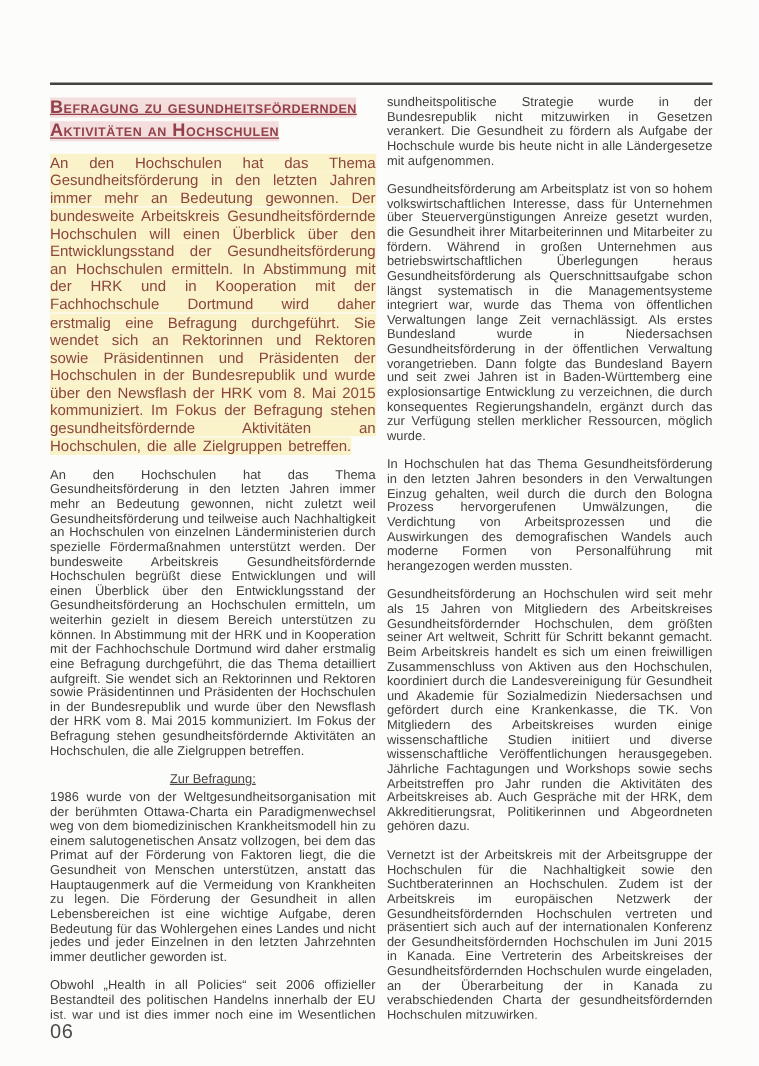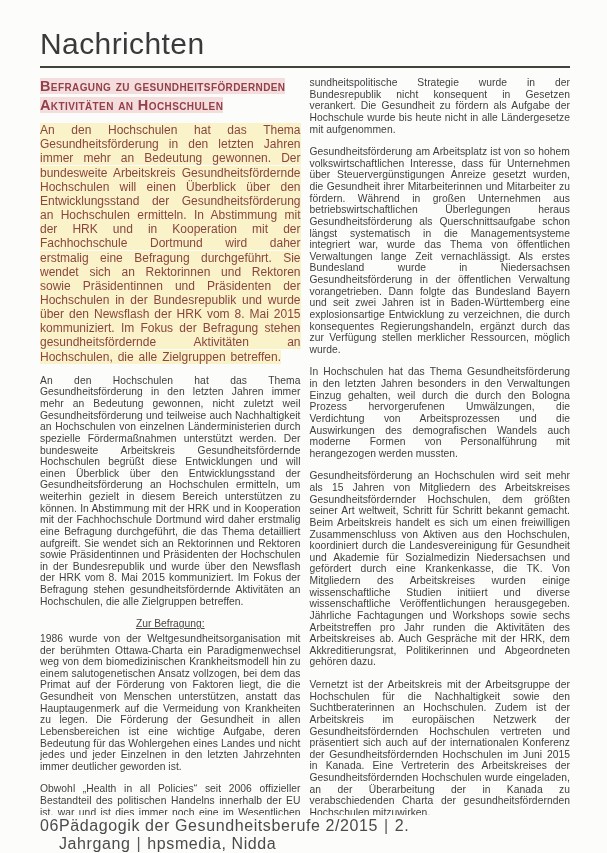--- a/index.html
+++ b/index.html
@@ -30,20 +30,21 @@
     position:absolute;left:40px;top:77px;width:530px;height:738px;
     display:flex;gap:9px;overflow:hidden;
   }
   .col{width:261px;text-align:justify;}
   .section-heading{
     margin:0 0 9px 0;
     font-variant:small-caps;
     font-size:14.5px;line-height:1.28;font-weight:600;
     letter-spacing:0.4px;color:var(--heading-red);
     text-align:left;
+    text-decoration:underline;
   }
   .section-heading .hl-pink{
     background:var(--heading-highlight);
     box-decoration-break:clone;-webkit-box-decoration-break:clone;
   }
   .lead{
     margin:0 0 11px 0;
     font-size:12px;line-height:1.18;word-spacing:1.6px;
     color:var(--lead-text);
   }
@@ -65,49 +66,45 @@
     display:flex;justify-content:space-between;align-items:baseline;
     font-size:16px;letter-spacing:0.6px;color:var(--footer-text);
   }
   .footer-info .sep{margin:0 6px;color:#5a5a5a;}
 </style>
 </head>
 <body>
 
 <div class="page">
 
-  <h1 class="page-title">Nachrichten</h1>
   <div class="title-rule"></div>
 
   <div class="columns">
 
     <div class="col col-left">
       <h2 class="section-heading"><span class="hl-pink">Befragung zu gesundheitsfördernden Aktivitäten an Hochschulen</span></h2>
 
       <p class="lead"><span class="hl-yellow">An den Hochschulen hat das Thema Gesundheitsförderung in den letzten Jahren immer mehr an Bedeutung gewonnen. Der bundesweite Arbeitskreis Gesundheitsfördernde Hochschulen will einen Überblick über den Entwicklungsstand der Gesundheitsförderung an Hochschulen ermitteln. In Abstimmung mit der HRK und in Kooperation mit der Fachhochschule Dortmund wird daher erstmalig eine Befragung durchgeführt. Sie wendet sich an Rektorinnen und Rektoren sowie Präsidentinnen und Präsidenten der Hochschulen in der Bundesrepublik und wurde über den Newsflash der HRK vom 8. Mai 2015 kommuniziert. Im Fokus der Befragung stehen gesundheitsfördernde Aktivitäten an Hochschulen, die alle Zielgruppen betreffen.</span></p>
 
       <p class="body-p">An den Hochschulen hat das Thema Gesundheitsförderung in den letzten Jahren immer mehr an Bedeutung gewonnen, nicht zuletzt weil Gesundheitsförderung und teilweise auch Nachhaltigkeit an Hochschulen von einzelnen Länderministerien durch spezielle Fördermaßnahmen unterstützt werden. Der bundesweite Arbeitskreis Gesundheitsfördernde Hochschulen begrüßt diese Entwicklungen und will einen Überblick über den Entwicklungsstand der Gesundheitsförderung an Hochschulen ermitteln, um weiterhin gezielt in diesem Bereich unterstützen zu können. In Abstimmung mit der HRK und in Kooperation mit der Fachhochschule Dortmund wird daher erstmalig eine Befragung durchgeführt, die das Thema detailliert aufgreift. Sie wendet sich an Rektorinnen und Rektoren sowie Präsidentinnen und Präsidenten der Hochschulen in der Bundesrepublik und wurde über den Newsflash der HRK vom 8. Mai 2015 kommuniziert. Im Fokus der Befragung stehen gesundheitsfördernde Aktivitäten an Hochschulen, die alle Zielgruppen betreffen.</p>
 
       <h3 class="sub-heading">Zur Befragung:</h3>
 
       <p class="body-p">1986 wurde von der Weltgesundheitsorganisation mit der berühmten Ottawa-Charta ein Paradigmenwechsel weg von dem biomedizinischen Krankheitsmodell hin zu einem salutogenetischen Ansatz vollzogen, bei dem das Primat auf der Förderung von Faktoren liegt, die die Gesundheit von Menschen unterstützen, anstatt das Hauptaugenmerk auf die Vermeidung von Krankheiten zu legen. Die Förderung der Gesundheit in allen Lebensbereichen ist eine wichtige Aufgabe, deren Bedeutung für das Wohlergehen eines Landes und nicht jedes und jeder Einzelnen in den letzten Jahrzehnten immer deutlicher geworden ist.</p>
 
       <p class="body-p">Obwohl „Health in all Policies“ seit 2006 offizieller Bestandteil des politischen Handelns innerhalb der EU ist, war und ist dies immer noch eine im Wesentlichen nur der Fachöffentlichkeit bekannte Tatsache. Diese ge-</p>
     </div>
 
     <div class="col col-right">
-      <p class="body-p">sundheitspolitische Strategie wurde in der Bundesrepublik nicht konsequent in Gesetzen verankert. Die Gesundheit zu fördern als Aufgabe der Hochschule wurde bis heute nicht in alle Ländergesetze mit aufgenommen.</p>
+      <p class="body-p">sundheitspolitische Strategie wurde in der Bundesrepublik nicht mitzuwirken in Gesetzen verankert. Die Gesundheit zu fördern als Aufgabe der Hochschule wurde bis heute nicht in alle Ländergesetze mit aufgenommen.</p>
       <p class="body-p">Gesundheitsförderung am Arbeitsplatz ist von so hohem volkswirtschaftlichen Interesse, dass für Unternehmen über Steuervergünstigungen Anreize gesetzt wurden, die Gesundheit ihrer Mitarbeiterinnen und Mitarbeiter zu fördern. Während in großen Unternehmen aus betriebswirtschaftlichen Überlegungen heraus Gesundheitsförderung als Querschnittsaufgabe schon längst systematisch in die Managementsysteme integriert war, wurde das Thema von öffentlichen Verwaltungen lange Zeit vernachlässigt. Als erstes Bundesland wurde in Niedersachsen Gesundheitsförderung in der öffentlichen Verwaltung vorangetrieben. Dann folgte das Bundesland Bayern und seit zwei Jahren ist in Baden-Württemberg eine explosionsartige Entwicklung zu verzeichnen, die durch konsequentes Regierungshandeln, ergänzt durch das zur Verfügung stellen merklicher Ressourcen, möglich wurde.</p>
       <p class="body-p">In Hochschulen hat das Thema Gesundheitsförderung in den letzten Jahren besonders in den Verwaltungen Einzug gehalten, weil durch die durch den Bologna Prozess hervorgerufenen Umwälzungen, die Verdichtung von Arbeitsprozessen und die Auswirkungen des demografischen Wandels auch moderne Formen von Personalführung mit herangezogen werden mussten.</p>
       <p class="body-p">Gesundheitsförderung an Hochschulen wird seit mehr als 15 Jahren von Mitgliedern des Arbeitskreises Gesundheitsfördernder Hochschulen, dem größten seiner Art weltweit, Schritt für Schritt bekannt gemacht. Beim Arbeitskreis handelt es sich um einen freiwilligen Zusammenschluss von Aktiven aus den Hochschulen, koordiniert durch die Landesvereinigung für Gesundheit und Akademie für Sozialmedizin Niedersachsen und gefördert durch eine Krankenkasse, die TK. Von Mitgliedern des Arbeitskreises wurden einige wissenschaftliche Studien initiiert und diverse wissenschaftliche Veröffentlichungen herausgegeben. Jährliche Fachtagungen und Workshops sowie sechs Arbeitstreffen pro Jahr runden die Aktivitäten des Arbeitskreises ab. Auch Gespräche mit der HRK, dem Akkreditierungsrat, Politikerinnen und Abgeordneten gehören dazu.</p>
       <p class="body-p">Vernetzt ist der Arbeitskreis mit der Arbeitsgruppe der Hochschulen für die Nachhaltigkeit sowie den Suchtberaterinnen an Hochschulen. Zudem ist der Arbeitskreis im europäischen Netzwerk der Gesundheitsfördernden Hochschulen vertreten und präsentiert sich auch auf der internationalen Konferenz der Gesundheitsfördernden Hochschulen im Juni 2015 in Kanada. Eine Vertreterin des Arbeitskreises der Gesundheitsfördernden Hochschulen wurde eingeladen, an der Überarbeitung der in Kanada zu verabschiedenden Charta der gesundheitsfördernden Hochschulen mitzuwirken.</p>
     </div>
 
   </div>
 
   <div class="footer">
     <span class="page-num">06</span>
-    <span class="footer-info">
-      <span>Pädagogik der Gesundheitsberufe 2/2015</span><span class="sep">|</span><span>2. Jahrgang</span><span class="sep">|</span><span>hpsmedia, Nidda</span>
-    </span>
   </div>
 
 </div>
 
 </body></html>

